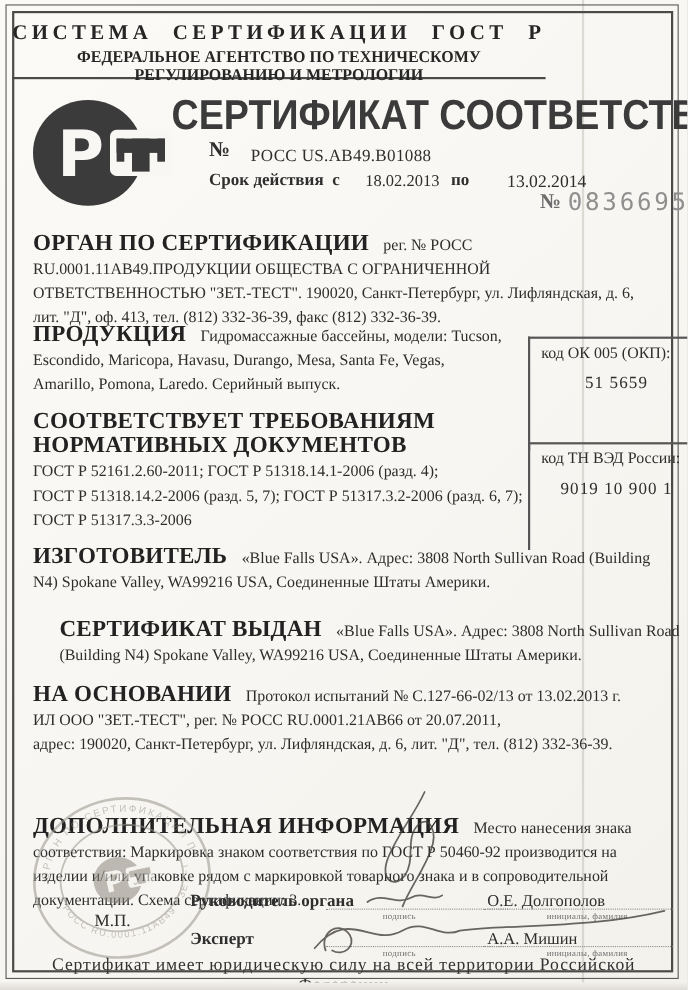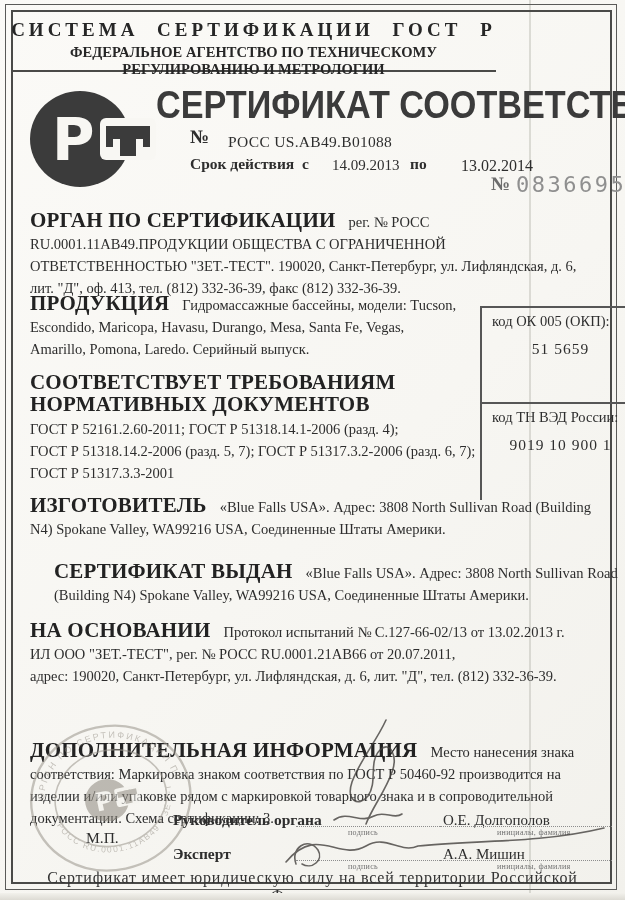--- a/index.html
+++ b/index.html
@@ -73,21 +73,21 @@
       <rect x="92" y="40" width="16" height="30" fill="#3b3b3b"></rect>
     </svg>
   </div>
 
   <div class="cert-title">СЕРТИФИКАТ СООТВЕТСТВИЯ</div>
 
   <span class="no-label">№</span>
   <span class="no-value">РОСС US.AB49.B01088</span>
 
   <span class="validity-label">Срок действия  с</span>
-  <span class="validity-from">14.09.2013</span>
+  <span class="validity-from">18.02.2013</span>
   <span class="validity-to-label">по</span>
   <span class="validity-to">13.02.2014</span>
 
   <div class="blank-no">
     <span class="nl">№</span><span class="nd">0836695</span>
   </div>
 
   <div class="sec" style="top:209px; width:565px;">
     <span class="sec-label">ОРГАН ПО СЕРТИФИКАЦИИ</span><span>рег. № РОСС RU.0001.11АВ49.ПРОДУКЦИИ ОБЩЕСТВА С ОГРАНИЧЕННОЙ ОТВЕТСТВЕННОСТЬЮ "ЗЕТ.-ТЕСТ". 190020, Санкт-Петербург, ул. Лифляндская, д. 6, лит. "Д", оф. 413, тел. (812) 332-36-39, факс (812) 332-36-39.</span>
   </div>
@@ -97,21 +97,21 @@
   </div>
   <div class="code-box" style="top:306px; height:104px;">
     <div class="code-label">код ОК 005 (ОКП):</div>
     <div class="code-value">51 5659</div>
   </div>
 
   <div class="sec" style="top:371px; width:435px;">
     <div class="sec-label">СООТВЕТСТВУЕТ ТРЕБОВАНИЯМ НОРМАТИВНЫХ ДОКУМЕНТОВ</div>
     <div class="sec-line" style="margin-top:3px;">ГОСТ Р 52161.2.60-2011; ГОСТ Р 51318.14.1-2006 (разд. 4);</div>
     <div class="sec-line">ГОСТ Р 51318.14.2-2006 (разд. 5, 7); ГОСТ Р 51317.3.2-2006 (разд. 6, 7);</div>
-    <div class="sec-line">ГОСТ Р 51317.3.3-2001</div>
+    <div class="sec-line">ГОСТ Р 51317.3.3-2006</div>
   </div>
   <div class="code-box" style="top:402px; height:98px;">
     <div class="code-label">код ТН ВЭД России:</div>
     <div class="code-value">9019 10 900 1</div>
   </div>
 
   <div class="sec" style="top:494px; width:566px;">
     <span class="sec-label">ИЗГОТОВИТЕЛЬ</span><span>«Blue Falls USA». Адрес: 3808 North Sullivan Road (Building N4) Spokane Valley, WA99216 USA, Соединенные Штаты Америки.</span>
   </div>
 

